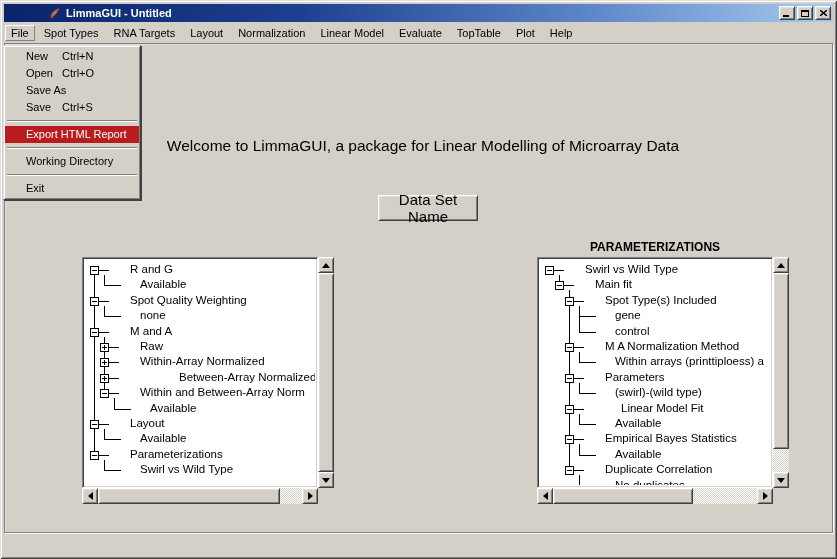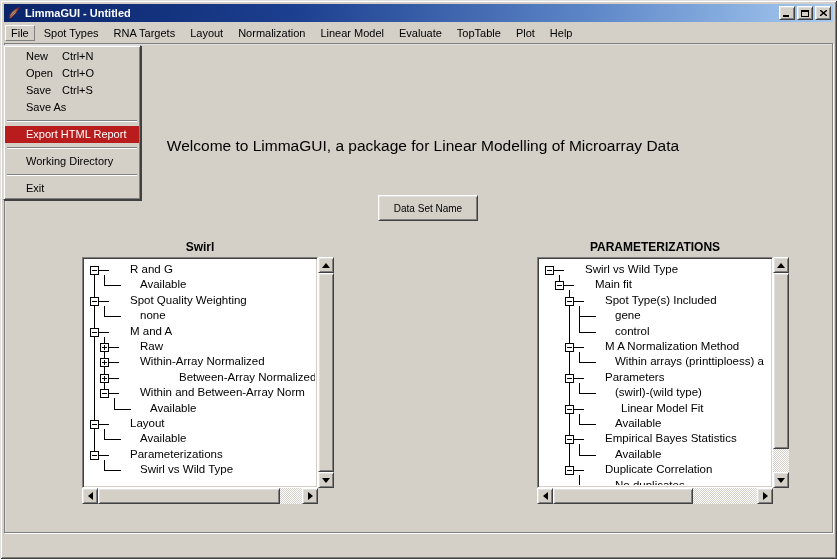--- a/index.html
+++ b/index.html
@@ -10,21 +10,21 @@
   }
   
   #window{
     position:relative;width:837px;height:559px;background:#d4d0c8;box-sizing:border-box;
     box-shadow:inset 1px 1px 0 #dfdfdf, inset -1px -1px 0 #404040,
                inset 2px 2px 0 #fff,    inset -2px -2px 0 #808080;
   }
   #titlebar{
     position:absolute;left:4px;top:4px;right:4px;height:18px;
     background:linear-gradient(to right,#0a246a 0%,#1c3f8f 35%,#5c85c7 70%,#a6caf0 100%);
-    display:flex;align-items:center;color:#fff;font-size:11px;font-weight:bold;
+    display:flex;align-items:center;color:#fff;font-size:11px;font-weight:bold;padding-left:41px;
   }
   #titlebar .app-icon{width:16px;height:14px;margin:0 3px 0 2px;flex:none;}
   #win-controls{margin-left:auto;display:flex;gap:2px;padding-right:2px;}
   .win-btn{
     width:16px;height:14px;background:#d4d0c8;box-sizing:border-box;
     border:1px solid;border-color:#fff #404040 #404040 #fff;
     box-shadow:inset 1px 1px 0 #dfdfdf, inset -1px -1px 0 #808080;
     display:flex;align-items:center;justify-content:center;position:relative;
   }
   .glyph-min{position:absolute;left:3px;bottom:2px;width:6px;height:2px;background:#000;}
@@ -49,21 +49,21 @@
     font-family:"Liberation Serif",serif;font-style:italic;font-weight:bold;font-size:34px;color:#000;
   }
   .welcome{
     position:absolute;left:0;right:0;top:93px;text-align:center;padding-left:9px;
     font-size:15.5px;color:#000;
   }
   .push-btn{
     position:absolute;left:373px;top:151px;width:100px;height:26px;background:#d4d0c8;box-sizing:border-box;
     border:1px solid;border-color:#fff #404040 #404040 #fff;
     box-shadow:inset 1px 1px 0 #dfdfdf, inset -1px -1px 0 #808080;
-    font-size:10px;display:flex;align-items:center;justify-content:center;color:#000;
+    font-size:15px;display:flex;align-items:center;justify-content:center;color:#000;
   }
   .tree-title{position:absolute;top:196px;width:236px;text-align:center;font-weight:bold;font-size:12px;color:#000;}
   #title-left{left:77px;}
   #title-right{left:532px;}
   
   .tree-widget{position:absolute;top:213px;width:252px;height:247px;}
   #tree-left{left:77px;text-align:right;}
   #tree-right{left:532px;}
   .tree-canvas{
     position:absolute;left:0;top:0;width:236px;height:231px;background:#fff;box-sizing:border-box;
@@ -153,21 +153,20 @@
       <div class="mb-item">Evaluate</div>
       <div class="mb-item">TopTable</div>
       <div class="mb-item">Plot</div>
       <div class="mb-item">Help</div>
     </div>
 
   <div id="frame">
     <div class="welcome">Welcome to LimmaGUI, a package for Linear Modelling of Microarray Data</div>
     <button class="push-btn">Data Set Name</button>
 
-    <div class="tree-title" id="title-left">Swirl</div>
     <div class="tree-title" id="title-right">PARAMETERIZATIONS</div>
 
     <div class="tree-widget" id="tree-left">
       <div class="tree-canvas">
           <div class="tree-inner" id="tree-left-canvas">
             <div class="tl" style="left: 9px; top: 9.5px; width: 1px; height: 186px;"></div>
             <div class="tl" style="left: 14px; top: 9.5px; width: 10px; height: 1px;"></div>
             <div class="tl" style="left: 19px; top: 14.5px; width: 1px; height: 11px;"></div>
             <div class="tl" style="left: 20px; top: 24.5px; width: 16px; height: 1px;"></div>
             <div class="tl" style="left: 14px; top: 40.5px; width: 10px; height: 1px;"></div>
@@ -351,25 +350,25 @@
   <div id="file-menu">
       <div class="menu-item">
         <span class="mi-label">New</span>
         <span class="mi-accel">Ctrl+N</span>
       </div>
       <div class="menu-item">
         <span class="mi-label">Open</span>
         <span class="mi-accel">Ctrl+O</span>
       </div>
       <div class="menu-item">
+        <span class="mi-label">Save As</span>
+      </div>
+      <div class="menu-item">
         <span class="mi-label">Save</span>
         <span class="mi-accel">Ctrl+S</span>
-      </div>
-      <div class="menu-item">
-        <span class="mi-label">Save As</span>
       </div>
       <div class="menu-sep"></div>
       <div class="menu-item highlighted">
         <span class="mi-label">Export HTML Report</span>
       </div>
       <div class="menu-sep"></div>
       <div class="menu-item">
         <span class="mi-label">Working Directory</span>
       </div>
       <div class="menu-sep"></div>

